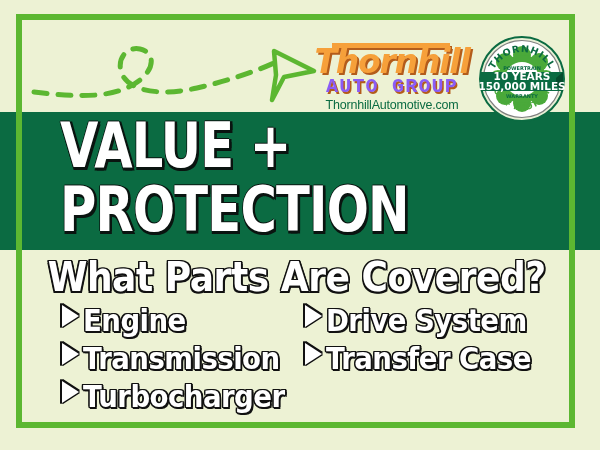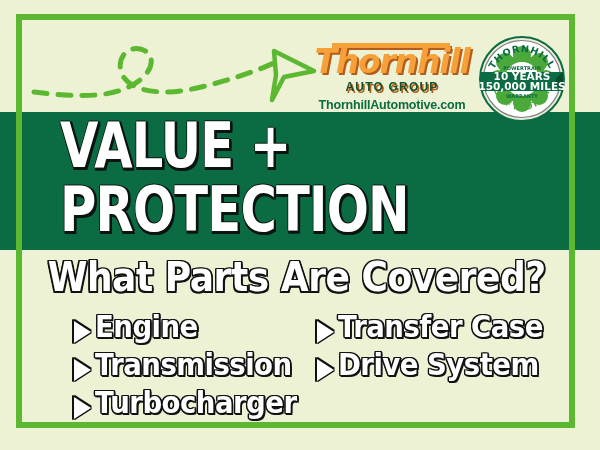--- a/index.html
+++ b/index.html
@@ -96,32 +96,32 @@
     font-weight: bold;
     font-style: italic;
     font-size: 33px;
     line-height: 34px;
     color: #f6a03a;
     letter-spacing: -1.2px;
     text-shadow: 2px 2px 0 #b35c1b;
     margin-top: 7px;
   }
   .logo-sub {
-    font-family: Liberation Sans, sans-serif;
-    font-weight: bold;
-    font-size: 12px;
+    font-family: Liberation Mono, monospace;
+    font-weight: bold;
+    font-size: 20px;
     line-height: 18px;
     letter-spacing: 1.2px;
-    color: #14532d;
+    color: #8b5cf6;
     text-shadow: 1.5px 1.5px 0 #b35c1b;
     margin-top: -1px;
   }
   .logo-url {
     font-family: "Liberation Sans", sans-serif;
-    font-weight: bold;
+    font-weight: normal;
     font-size: 12.5px;
     line-height: 14px;
     color: #0b6b42;
     letter-spacing: -0.2px;
     margin-top: 2px;
   }
 
   
   .seal {
     position: absolute;
@@ -198,24 +198,23 @@
   }
   .col {
     position: absolute;
     top: 0;
   }
   .col-left  { left: 62px;  width: 250px; }
   .col-right { left: 305px; width: 250px; }
 
   .part-item {
     display: flex;
-    align-items: flex-end;
+    align-items: flex-start;
     height: 38px;
     white-space: nowrap;
-    margin-left: 12px;
   }
   .bullet {
     width: 0;
     height: 0;
     border-left: 17px solid #ffffff;
     border-top: 11px solid transparent;
     border-bottom: 11px solid transparent;
     margin-right: 4px;
     filter: drop-shadow(1.5px 0 0 #111) drop-shadow(-1.5px 0 0 #111)
             drop-shadow(0 1.5px 0 #111) drop-shadow(0 -1.5px 0 #111);
@@ -323,23 +322,23 @@
       </div>
       <div class="part-item">
         <span class="bullet"></span>
         <span class="part-label">Turbocharger</span>
       </div>
     </div>
 
     <div class="col col-right">
       <div class="part-item">
         <span class="bullet"></span>
+        <span class="part-label">Drive System</span>
+      </div>
+      <div class="part-item">
+        <span class="bullet"></span>
         <span class="part-label">Transfer Case</span>
-      </div>
-      <div class="part-item">
-        <span class="bullet"></span>
-        <span class="part-label">Drive System</span>
       </div>
     </div>
   </div>
 
   <div class="frame"></div>
 </div>
 
 </body></html>

